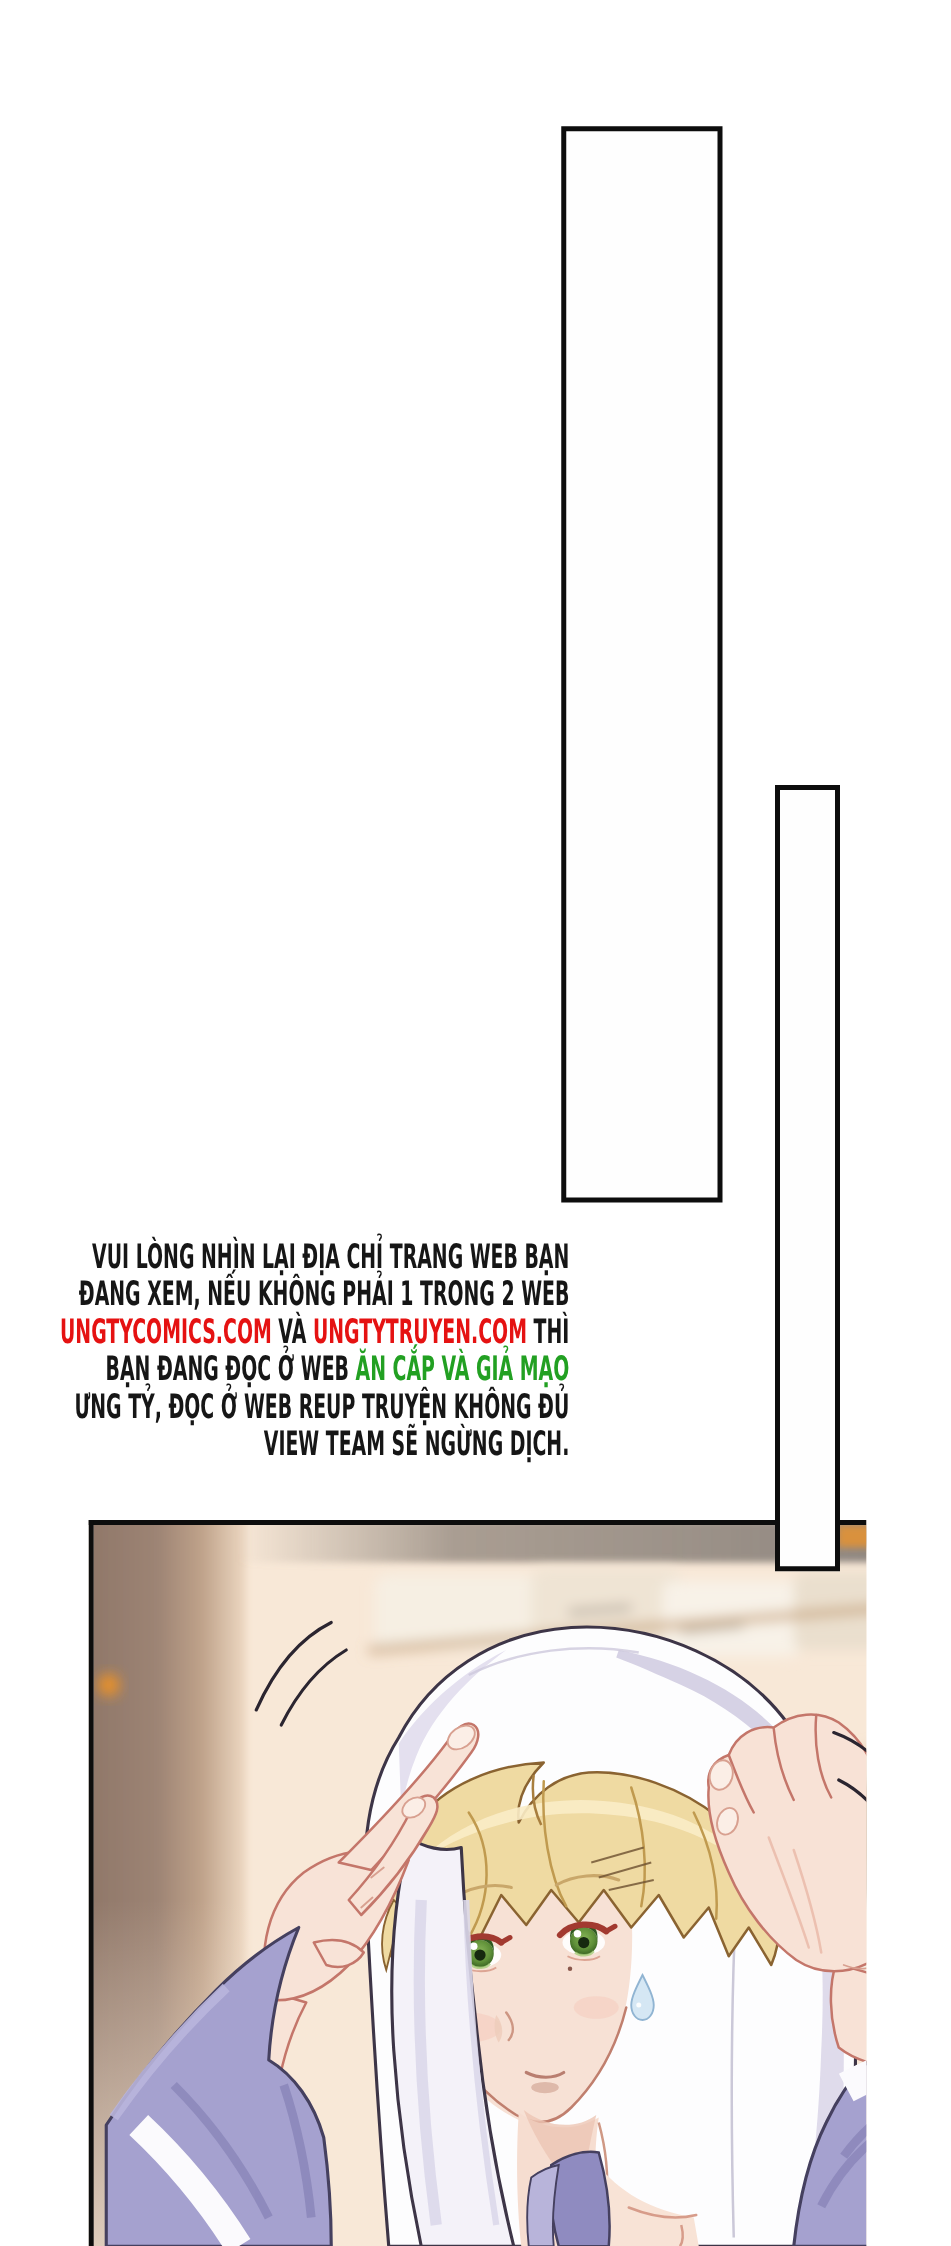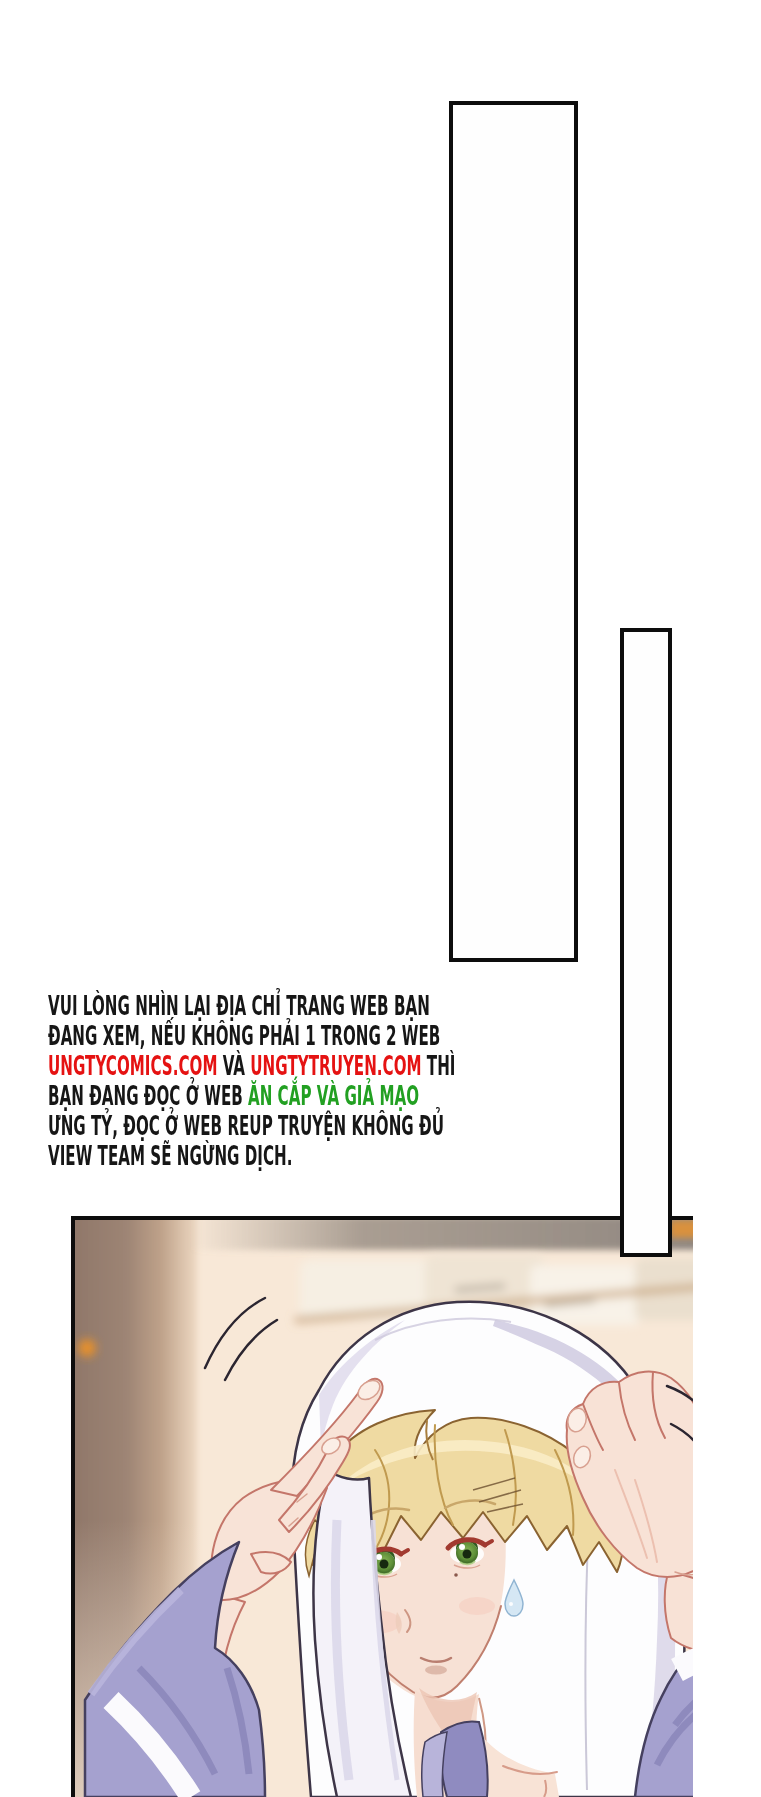--- a/index.html
+++ b/index.html
@@ -1,17 +1,17 @@
 <!DOCTYPE html>
 <html><head>
 <meta charset="utf-8">
 <style>
   html,body{margin:0;padding:0;background:#ffffff;}
   .page{position:relative;width:693px;height:1797px;background:#ffffff;overflow:hidden;
-        font-family:"DejaVu Sans","Liberation Sans",sans-serif;}
+        font-family:"DejaVu Sans","Liberation Sans",sans-serif;text-align:right;}
   .bubble{position:absolute;background:#fefefe;border:4px solid #0d0d0d;box-sizing:border-box;z-index:3;}
   .bubble.tall{left:449px;top:101px;width:129px;height:861px;}
   .bubble.small{left:620px;top:628px;width:52px;height:629px;}
   .notice{position:absolute;left:48px;top:991px;z-index:2;}
   .nline{white-space:pre;font-size:27px;font-weight:bold;line-height:30px;height:30px;
          letter-spacing:0px;transform:scaleX(0.56);transform-origin:0 50%;}
   .c-black{color:#161616;}
   .c-red{color:#e51212;}
   .c-green{color:#22a022;}
   .panel{position:absolute;left:71px;top:1216px;width:690px;height:581px;box-sizing:border-box;

